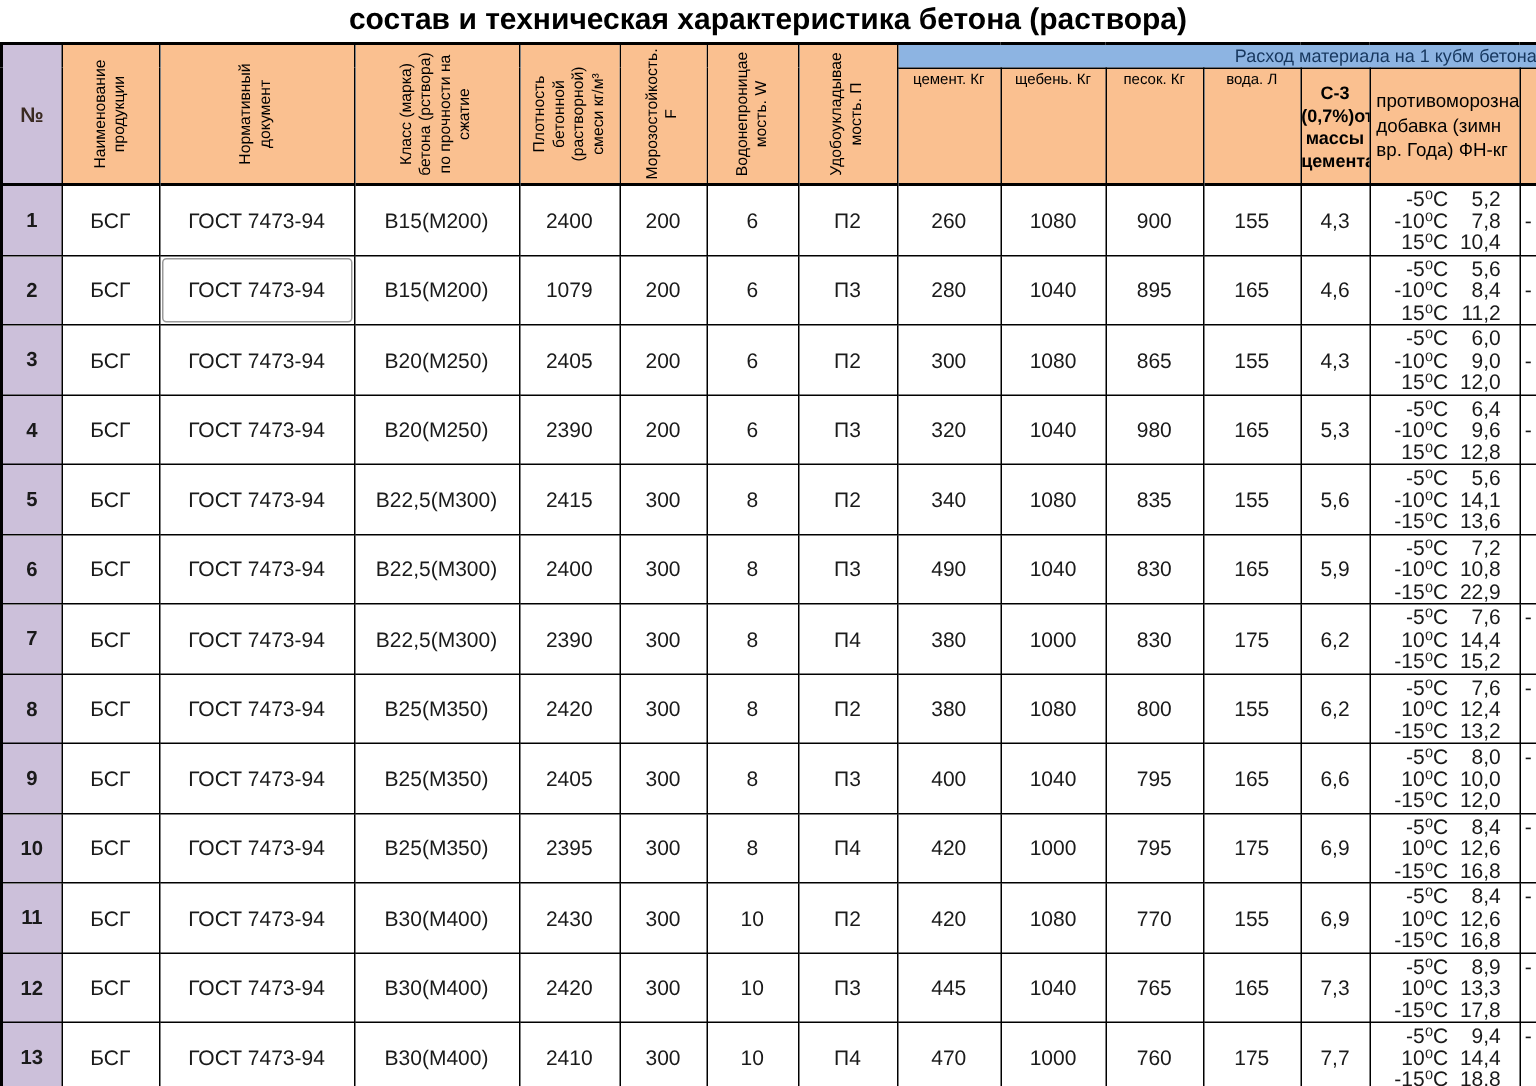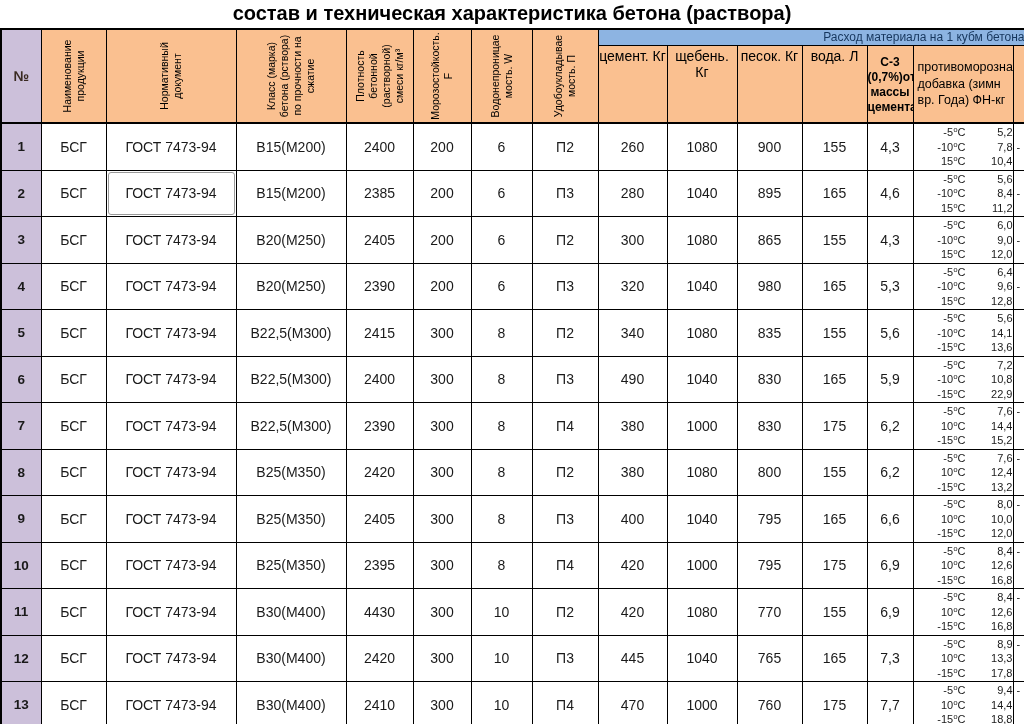--- a/index.html
+++ b/index.html
@@ -12,30 +12,30 @@
   table{border-collapse:collapse;table-layout:fixed;width:1024px;border-left:2px solid var(--grid);border-top:2px solid var(--grid);border-bottom:2px solid var(--grid);}
   th,td{border:1px solid var(--grid);padding:0;overflow:hidden;}
   thead th{background:var(--orange);font-weight:normal;}
   tr.band-row{height:16px;}
   tr.sub-row{height:78px;}
   tbody tr{height:46.3px;}
   th.vert{position:relative;border-bottom-width:2px;}
   th.hnum{background:var(--purple);font-weight:bold;font-size:14px;color:#3a2a22;border-bottom-width:2px;}
   .vtext{position:absolute;left:50%;top:50%;transform:translate(-50%,-50%) rotate(-90deg);width:90px;text-align:center;font-size:10.5px;line-height:1.25;color:#000;}
   th.band{background:var(--blue);color:var(--bandtext);font-size:12px;text-align:right;vertical-align:middle;}
-  th.sub{vertical-align:top;text-align:center;font-size:14px;padding-top:2px;border-bottom-width:2px;color:#000;}
+  th.sub{vertical-align:top;text-align:center;font-size:10px;padding-top:2px;border-bottom-width:2px;color:#000;}
   th.sub.s3h{vertical-align:middle;font-size:12px;line-height:1.25;font-weight:bold;}
   th.sub.antih{vertical-align:middle;text-align:left;font-size:12.5px;line-height:1.3;padding:0 2px 0 4px;}
   th.cut{border-right:none;border-bottom-width:2px;}
   td{text-align:center;font-size:14px;background:#fff;}
   td.c-num{background:var(--purple);font-weight:bold;font-size:13.5px;}
-  td.c-anti,td.c-tail{font-size:11px;padding:1px 0;vertical-align:middle;}
+  td.c-anti,td.c-tail{font-size:14px;padding:1px 0;vertical-align:middle;}
   .anti-line{display:flex;line-height:14.5px;}
   .anti-line .t{flex:0 0 52px;text-align:right;}
-  .anti-line .v{flex:1;text-align:right;padding-right:0;}
+  .anti-line .v{flex:1;text-align:right;padding-right:12px;}
   td.c-tail{text-align:left;padding-left:3px;border-right:none;}
   .tail-line{line-height:14.5px;height:14.5px;}
   td.selected{position:relative;}
   .sel-outline{position:absolute;inset:1px;border:1.5px solid #9a9a9a;border-radius:3px;pointer-events:none;}
   .move-glyph{position:absolute;right:-5px;bottom:-7px;color:#777;font-size:12px;font-weight:bold;line-height:10px;background:transparent;z-index:2;}
 </style>
 </head>
 <body>
 
 <div class="title">состав и техническая характеристика бетона (раствора)</div>
@@ -127,21 +127,21 @@
           <div class="tail-line"></div>
           <div class="tail-line">-</div>
           <div class="tail-line"></div>
         </td>
       </tr>
       <tr>
         <td class="c-num">2</td>
         <td>БСГ</td>
         <td class="selected">ГОСТ 7473-94<div class="sel-outline"></div><span class="move-glyph">+</span></td>
         <td>В15(М200)</td>
-        <td>2385</td>
+        <td>1079</td>
         <td>200</td>
         <td>6</td>
         <td>П3</td>
         <td>280</td>
         <td>1040</td>
         <td>895</td>
         <td>165</td>
         <td>4,6</td>
         <td class="c-anti">
           <div class="anti-line">
@@ -433,21 +433,21 @@
           <div class="tail-line">-</div>
           <div class="tail-line"></div>
           <div class="tail-line"></div>
         </td>
       </tr>
       <tr>
         <td class="c-num">11</td>
         <td>БСГ</td>
         <td>ГОСТ 7473-94</td>
         <td>В30(М400)</td>
-        <td>4430</td>
+        <td>2430</td>
         <td>300</td>
         <td>10</td>
         <td>П2</td>
         <td>420</td>
         <td>1080</td>
         <td>770</td>
         <td>155</td>
         <td>6,9</td>
         <td class="c-anti">
           <div class="anti-line">

